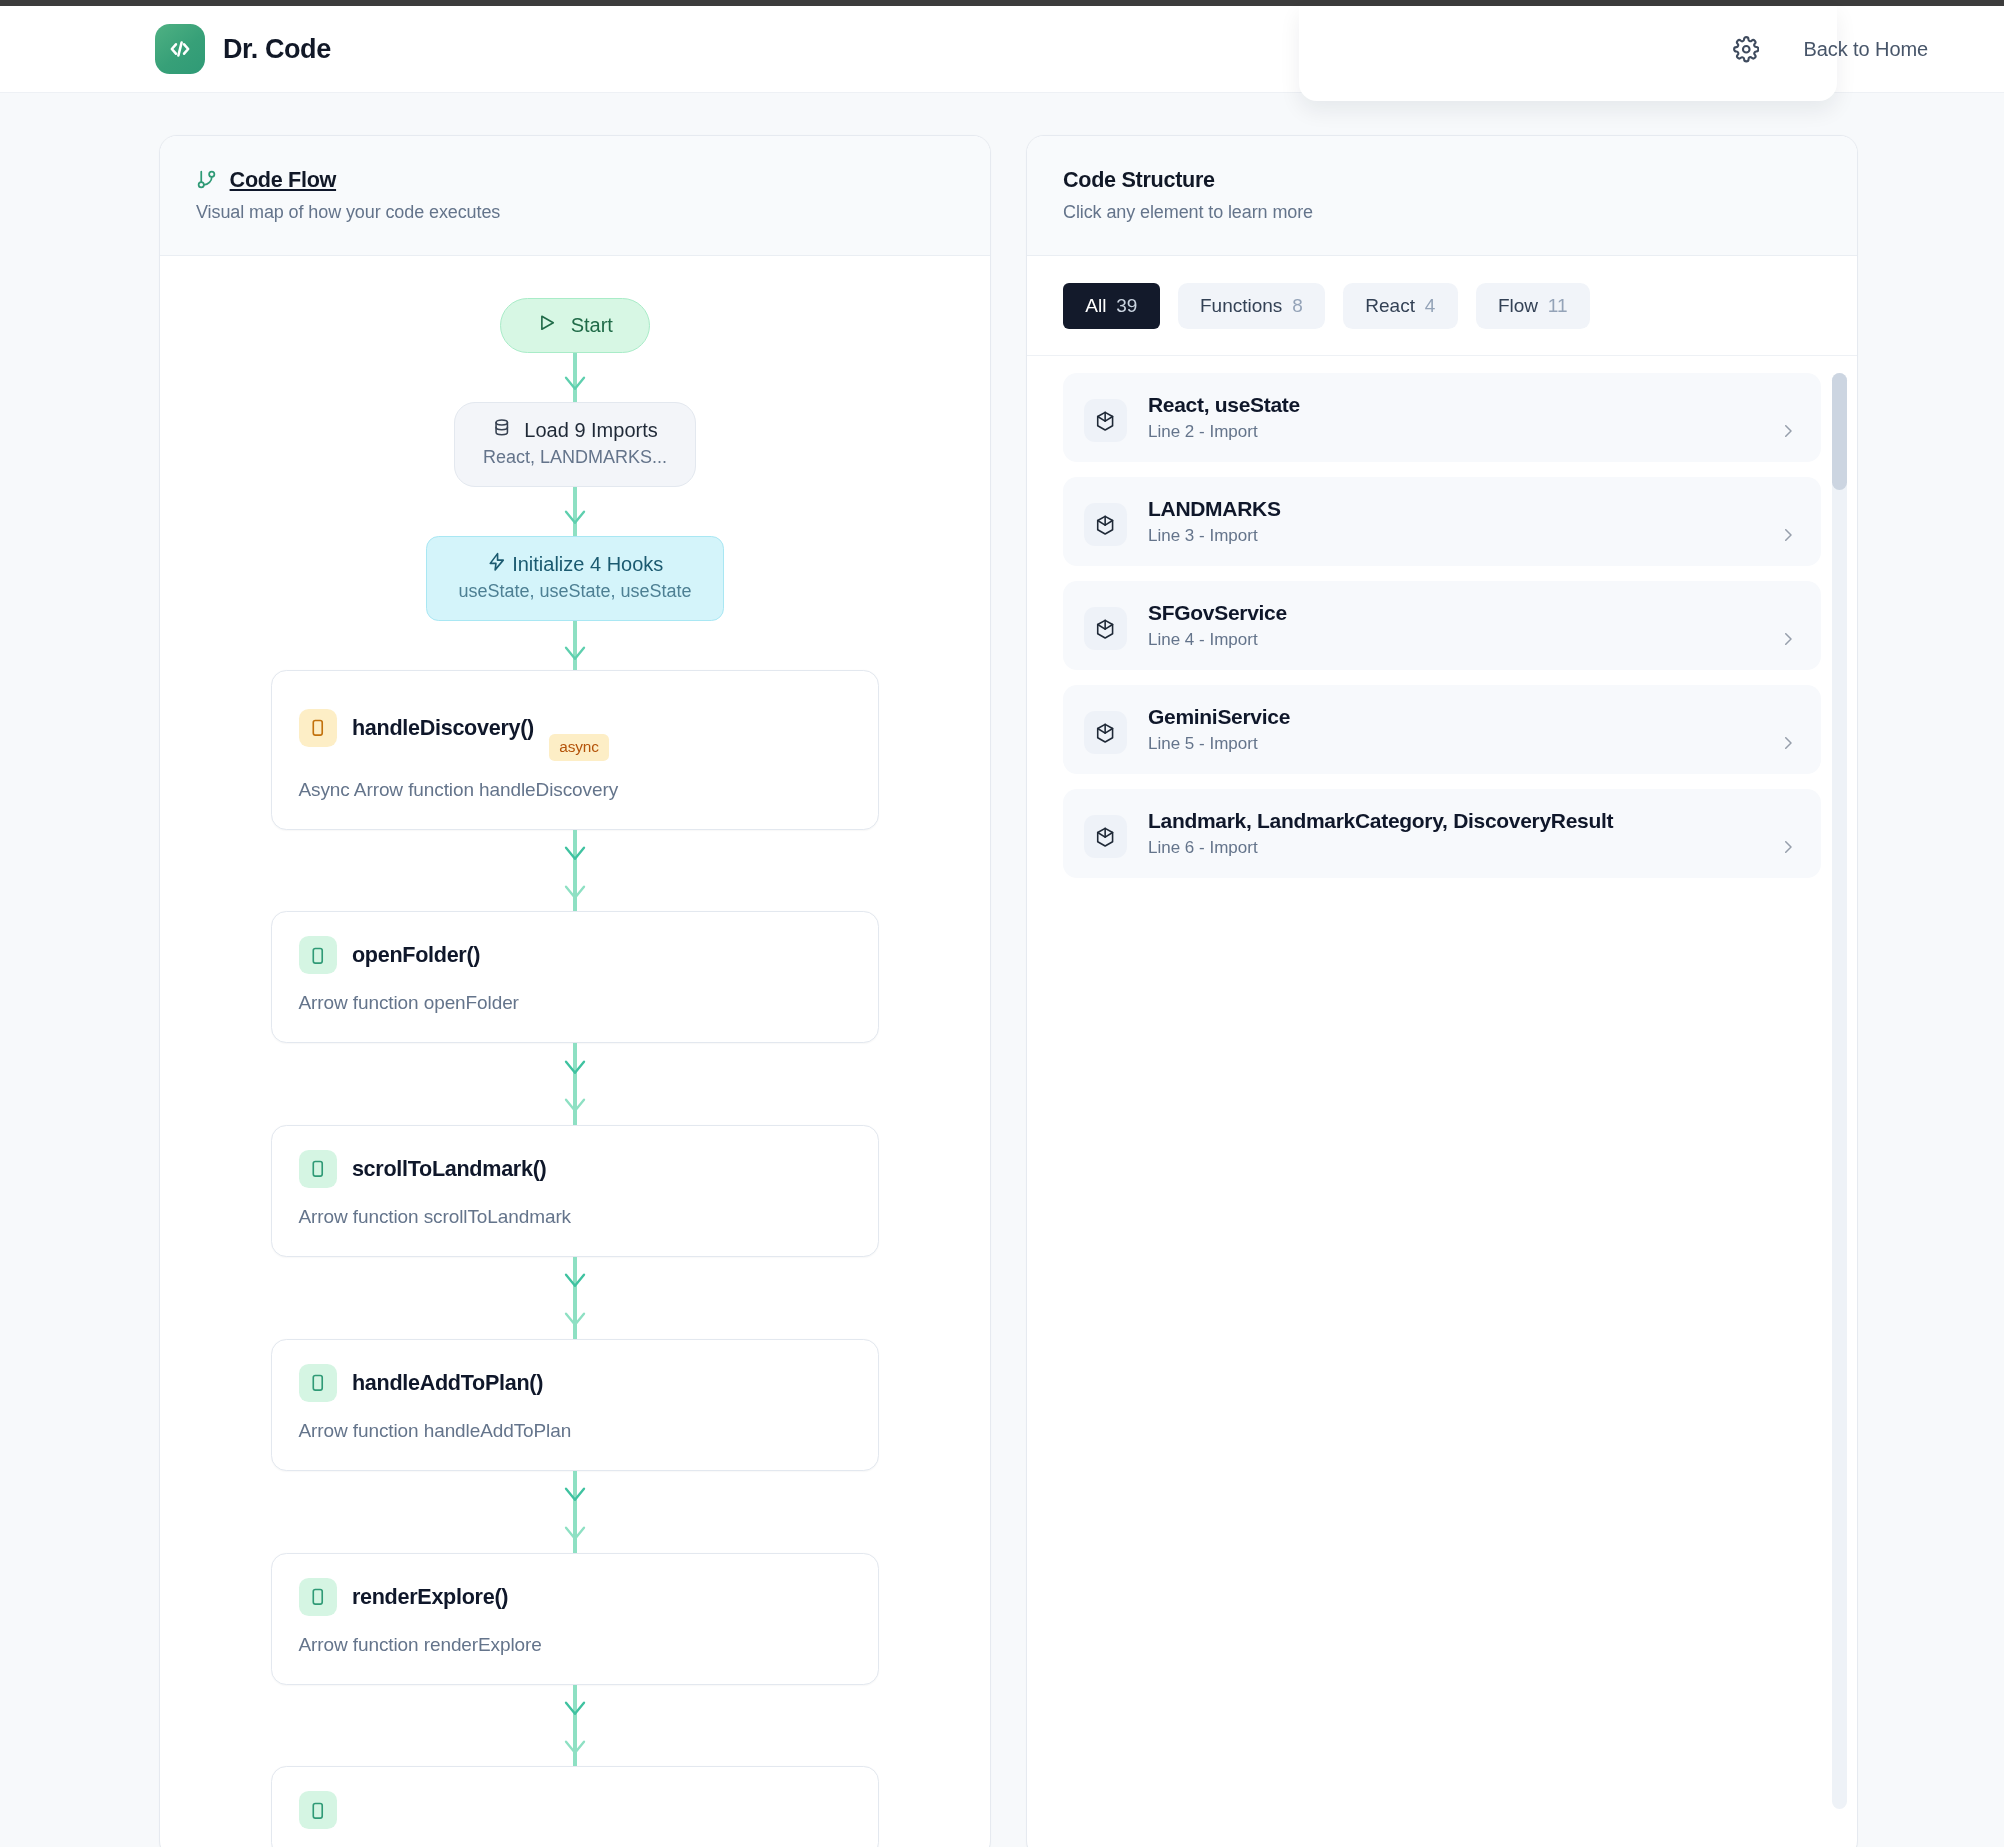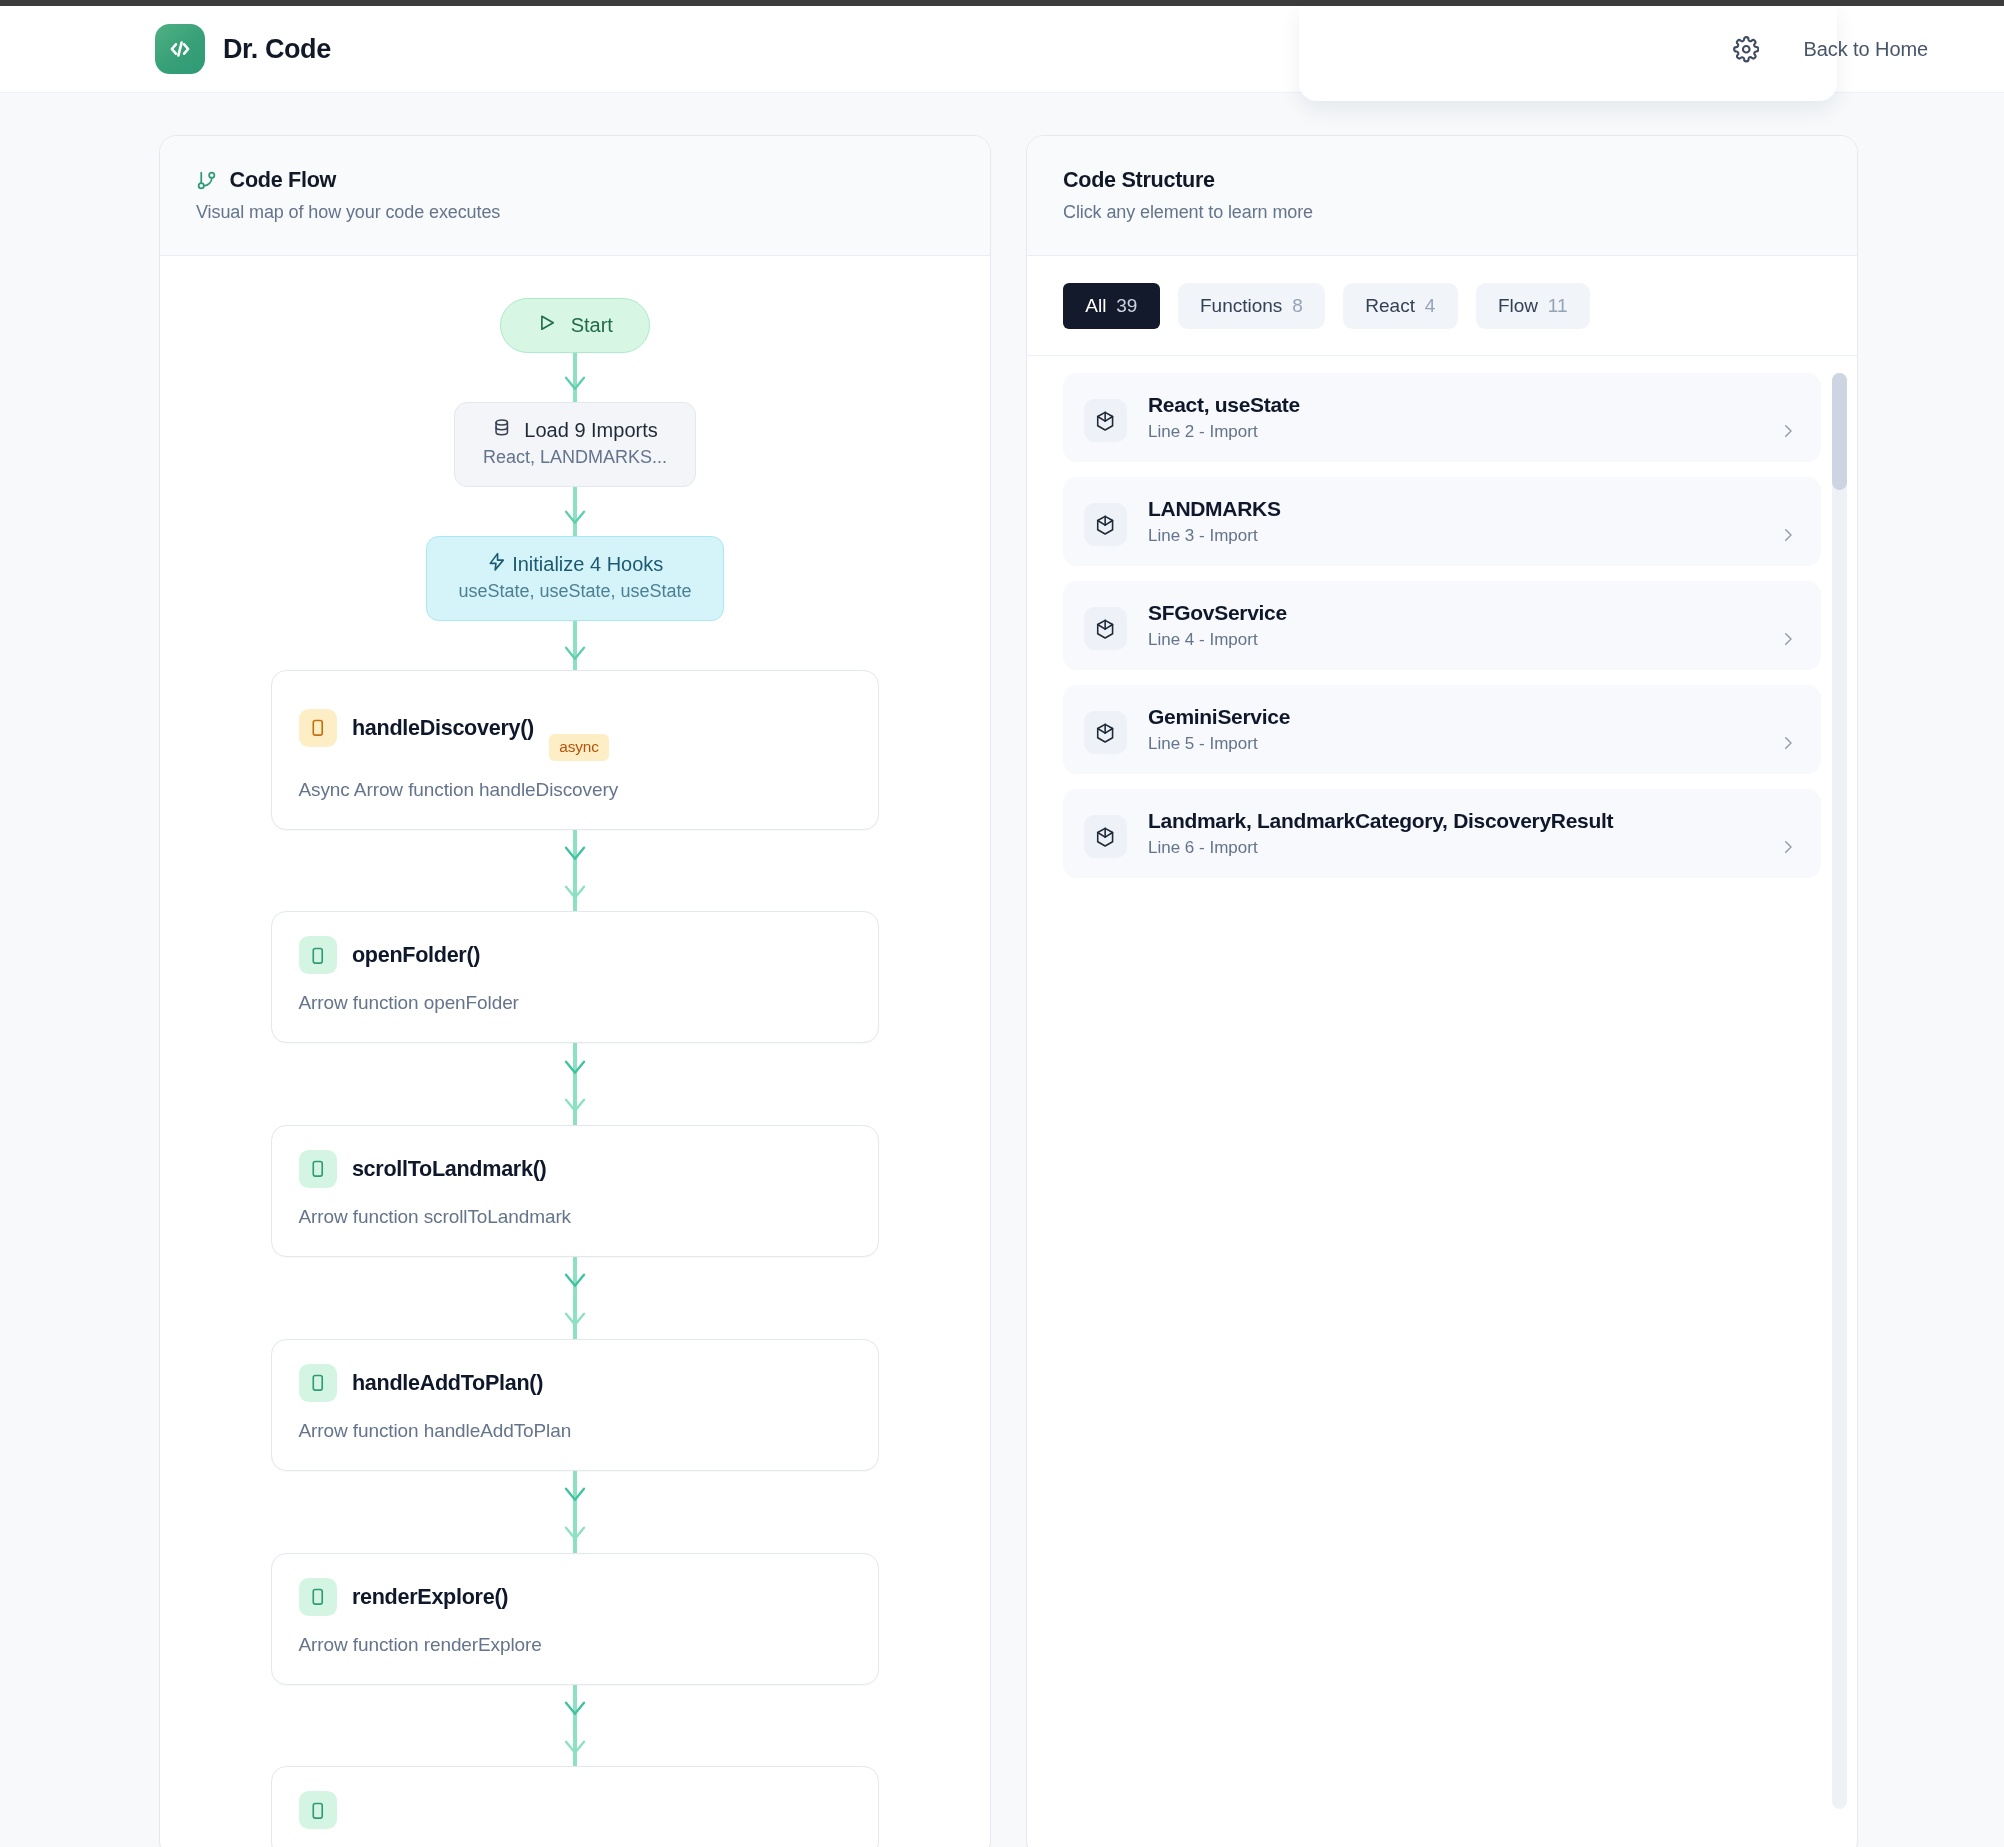--- a/index.html
+++ b/index.html
@@ -113,22 +113,23 @@
   }
 
   .panel-head {
     background: #f8fafc;
     border-bottom: 0.7px solid #eaeef3;
     padding: 31px 36px 32px 36px;
   }
 
   .panel-head-title-row {
     display: flex;
-    align-items: flex-end;
+    align-items: center;
     gap: 12.6px;
+    text-decoration: underline;
   }
 
   .panel-title {
     font-size: 21.6px;
     font-weight: 700;
     letter-spacing: -0.3px;
     color: #111827;
   }
 
   .panel-sub {
@@ -179,21 +180,21 @@
     position: absolute;
     left: 50%;
     transform: translateX(-50%);
     width: 24px;
     height: 18px;
   }
 
   .node-box {
     background: #f3f5f9;
     border: 0.7px solid #e3e8ef;
-    border-radius: 13px;
+    border-radius: 21px;
     padding: 15.4px 28px 18px 28px;
     text-align: center;
     min-width: 237px;
   }
 
   .node-box .node-title {
     display: flex;
     align-items: center;
     justify-content: center;
     gap: 12.6px;

